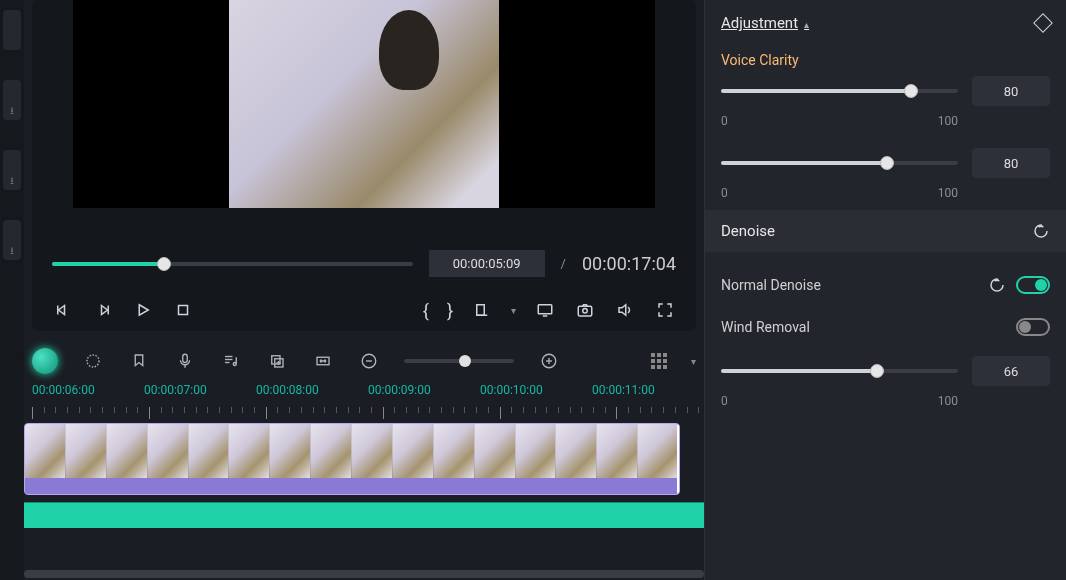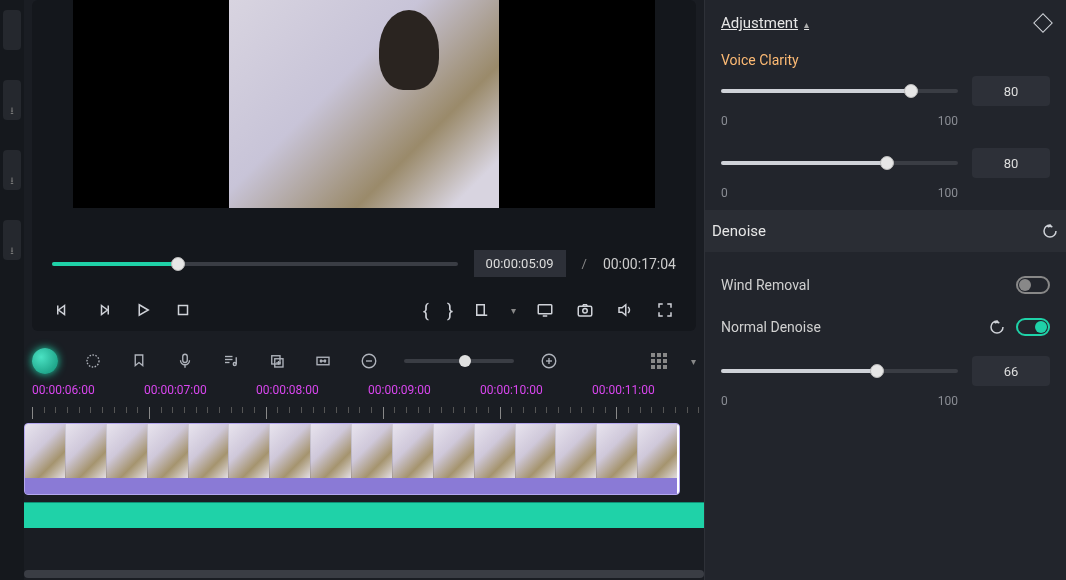--- a/index.html
+++ b/index.html
@@ -9,41 +9,41 @@
   .main-area { flex: 1; display: flex; flex-direction: column; min-width: 0; }
   .preview-pane { background: #1a1d23; padding: 0 8px 8px 8px; }
   .preview-container { background: #14171c; border-radius: 6px; display: flex; flex-direction: column; align-items: center; padding-bottom: 10px; }
   .video-frame { width: 582px; height: 208px; background: #000; display: flex; align-items: flex-start; justify-content: center; overflow: hidden; }
   .thumb { width: 270px; height: 208px; background: linear-gradient(135deg, #d8d4e0 0%, #c8c4d8 40%, #9a8a6a 70%, #d8d4e0 90%); position: relative; }
   .thumb::after { content:""; position:absolute; top:10px; right:60px; width:60px; height:80px; background:#2a2420; border-radius:50% 50% 40% 40%; }
   .play-strip { width: calc(100% - 40px); margin-top: 42px; display: flex; align-items: center; gap: 16px; }
   .progress { flex: 1; position: relative; height: 4px; background: #3a3d44; border-radius: 2px; }
   .progress-fill { position: absolute; left: 0; top: 0; height: 100%; background: #1fd2a8; border-radius: 2px; }
   .progress-knob { position: absolute; top: 50%; transform: translate(-50%,-50%); width: 14px; height: 14px; border-radius: 50%; background: #e6e6e6; border: 1px solid #bbb; }
-  .time-curr { background: #2d3038; border-radius: 0; padding: 6px 12px; font-size: 13px; color: #ddd; }
+  .time-curr { background: #2d3038; border-radius: 0; padding: 6px 24px; font-size: 13px; color: #ddd; }
   .time-sep { color: #888; font-size: 13px; }
-  .time-total { color: #ccc; font-size: 14px; }
+  .time-total { color: #ccc; font-size: 18px; }
   .controls-row { width: calc(100% - 40px); margin-top: 22px; display: flex; align-items: center; gap: 18px; }
   .controls-row .spacer { flex: 1; }
   .ctl { width: 22px; height: 22px; display: flex; align-items: center; justify-content: center; cursor: pointer; color: #cfd2d8; }
   .ctl svg { width: 18px; height: 18px; stroke: currentColor; fill: none; stroke-width: 2; }
   .brace { font-size: 18px; color: #cfd2d8; cursor: pointer; }
   .chev { font-size: 10px; color: #888; }
   .tool-row { height: 44px; background: #1a1d23; display: flex; align-items: center; gap: 24px; padding: 0 8px; }
   .ai-orb { width: 26px; height: 26px; border-radius: 50%; background: radial-gradient(circle at 35% 35%, #4ae2c3, #0f8f75); box-shadow: 0 0 8px #1fd2a8; cursor: pointer; }
   .tool { width: 22px; height: 22px; display: flex; align-items: center; justify-content: center; color: #b0b4bc; cursor: pointer; }
   .tool svg { width: 18px; height: 18px; stroke: currentColor; fill: none; stroke-width: 1.8; }
   .zoom-track { width: 110px; height: 4px; background: #3a3d44; border-radius: 2px; position: relative; }
   .zoom-knob { position: absolute; top: 50%; transform: translate(-50%,-50%); width: 12px; height: 12px; border-radius: 50%; background: #e0e0e0; }
   .grid-icon { width: 16px; height: 16px; display: grid; grid-template-columns: repeat(3,4px); grid-template-rows: repeat(3,4px); gap: 2px; }
   .grid-icon span { background: #888; }
   .timeline { flex: 1; background: #1a1d23; display: flex; flex-direction: column; overflow: hidden; }
   .ruler { position: relative; height: 38px; }
   .ruler-labels { display: flex; padding-left: 8px; }
-  .ruler-label { width: 117px; font-size: 12px; color: #d946ef; }
+  .ruler-label { width: 117px; font-size: 12px; color: #14b8a6; }
   .ruler-ticks { position: absolute; left: 0; right: 0; bottom: 0; height: 14px; display: flex; padding-left: 8px; }
   .tick-group { width: 117px; display: flex; }
   .tick { width: 11.7px; height: 6px; border-left: 1px solid #555; }
   .tick.major { height: 12px; border-left: 1px solid #888; }
   .clip-row { height: 76px; position: relative; margin-top: 2px; }
   .video-clip { position: absolute; left: 0; top: 0; width: 656px; height: 72px; background: #9b8ce0; border-radius: 4px; overflow: hidden; display: flex; border: 1px solid #b5a8f0; }
   .video-clip .frame { width: 42px; height: 56px; margin-top: 0; background: linear-gradient(135deg,#e8e4ee,#cfc8da 40%,#a5946e 70%,#e8e4ee); border-right: 1px solid rgba(0,0,0,0.1); }
   .video-clip .bottom-bar { position: absolute; left:0; right:0; bottom:0; height:16px; background:#8a7ad6; }
   .edge { position: absolute; right: -2px; top: 0; width: 4px; height: 72px; background: #fff; border-radius: 2px; }
   .audio-row { height: 26px; background: #1fd2a8; margin-top: 3px; border-top: 1px solid #0f8f75; }
@@ -62,21 +62,21 @@
   .enh-label { font-size: 14px; color: #e0e0e0; }
   .help { width: 14px; height: 14px; border: 1px solid #888; border-radius: 50%; font-size: 10px; color: #888; display: flex; align-items: center; justify-content: center; cursor: pointer; }
   .slider-block { display: flex; flex-direction: column; gap: 8px; margin-top: 10px; }
   .slider-label { font-size: 14px; color: #fdba74; }
   .slider-row { display: flex; align-items: center; gap: 14px; }
   .slider-track { flex: 1; height: 4px; background: #3a3d44; border-radius: 2px; position: relative; }
   .slider-fill { position: absolute; left: 0; top: 0; height: 100%; background: #cfd2d8; border-radius: 2px; }
   .slider-knob { position: absolute; top: 50%; transform: translate(-50%,-50%); width: 14px; height: 14px; border-radius: 50%; background: #e6e6e6; border: 1px solid #bbb; }
   .slider-val { width: 78px; height: 30px; background: #2d3038; border-radius: 4px; display: flex; align-items: center; justify-content: center; font-size: 13px; color: #ddd; }
   .slider-range { display: flex; justify-content: space-between; font-size: 12px; color: #8a8d94; padding-right: 92px; }
-  .denoise-head { display: flex; align-items: center; justify-content: space-between; font-size: 15px; color: #e6e6e6; background: #2a2d34; margin: 0 -16px; padding: 12px 7px; }
+  .denoise-head { display: flex; align-items: center; justify-content: space-between; font-size: 15px; color: #e6e6e6; background: #2a2d34; margin: 0 -16px; padding: 12px 16px; }
   .reset-icn { width: 18px; height: 18px; cursor: pointer; color: #cfd2d8; }
   .reset-icn svg { width: 18px; height: 18px; stroke: currentColor; fill: none; stroke-width: 2; }
   .opt-row { display: flex; align-items: center; justify-content: space-between; font-size: 14px; color: #d0d0d0; margin-top: 14px; }
   .opt-row .right { display: flex; align-items: center; gap: 10px; }
 </style>
 </head>
 <body>
 
 <div class="left-rail">
   <div class="rail-item"></div>
@@ -380,38 +380,38 @@
   </div>
 
   <div class="denoise-head">
     <span>Denoise</span>
     <div class="reset-icn"><svg viewBox="0 0 24 24">
           <path d="M4 12a8 8 0 108-8v3M12 4L9 7M12 4l3 3" transform="scale(-1,1) translate(-24,0)"></path>
         </svg></div>
   </div>
 
   <div class="opt-row">
-    <span>Wind Removal</span>
-    <div class="toggle off">
-        <div class="knob"></div>
-      </div>
-  </div>
-
-  <div class="opt-row">
     <span>Normal Denoise</span>
     <div class="right">
       <div class="reset-icn"><svg viewBox="0 0 24 24">
             <path d="M4 12a8 8 0 108-8v3M12 4L9 7M12 4l3 3" transform="scale(-1,1) translate(-24,0)"></path>
           </svg></div>
       <div class="toggle on">
           <div class="knob"></div>
         </div>
     </div>
   </div>
 
+  <div class="opt-row">
+    <span>Wind Removal</span>
+    <div class="toggle off">
+        <div class="knob"></div>
+      </div>
+  </div>
+
   <div class="slider-block" style="">
     <div class="slider-row">
       <div class="slider-track">
         <div class="slider-fill" style="width:66%"></div>
         <div class="slider-knob" style="left:66%"></div>
       </div>
       <div class="slider-val">66</div>
     </div>
     <div class="slider-range">
       <span>0</span>

